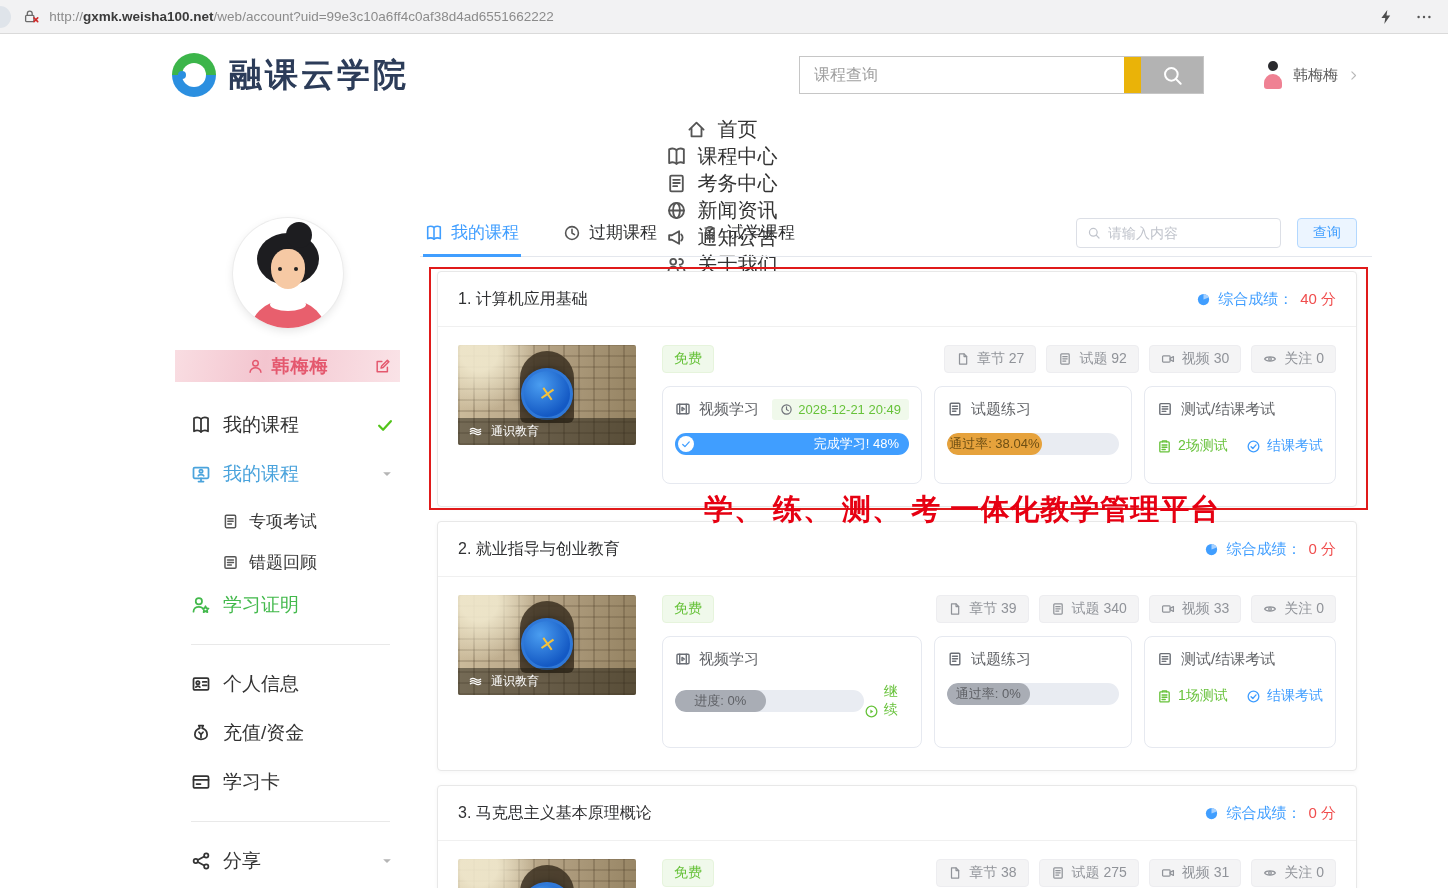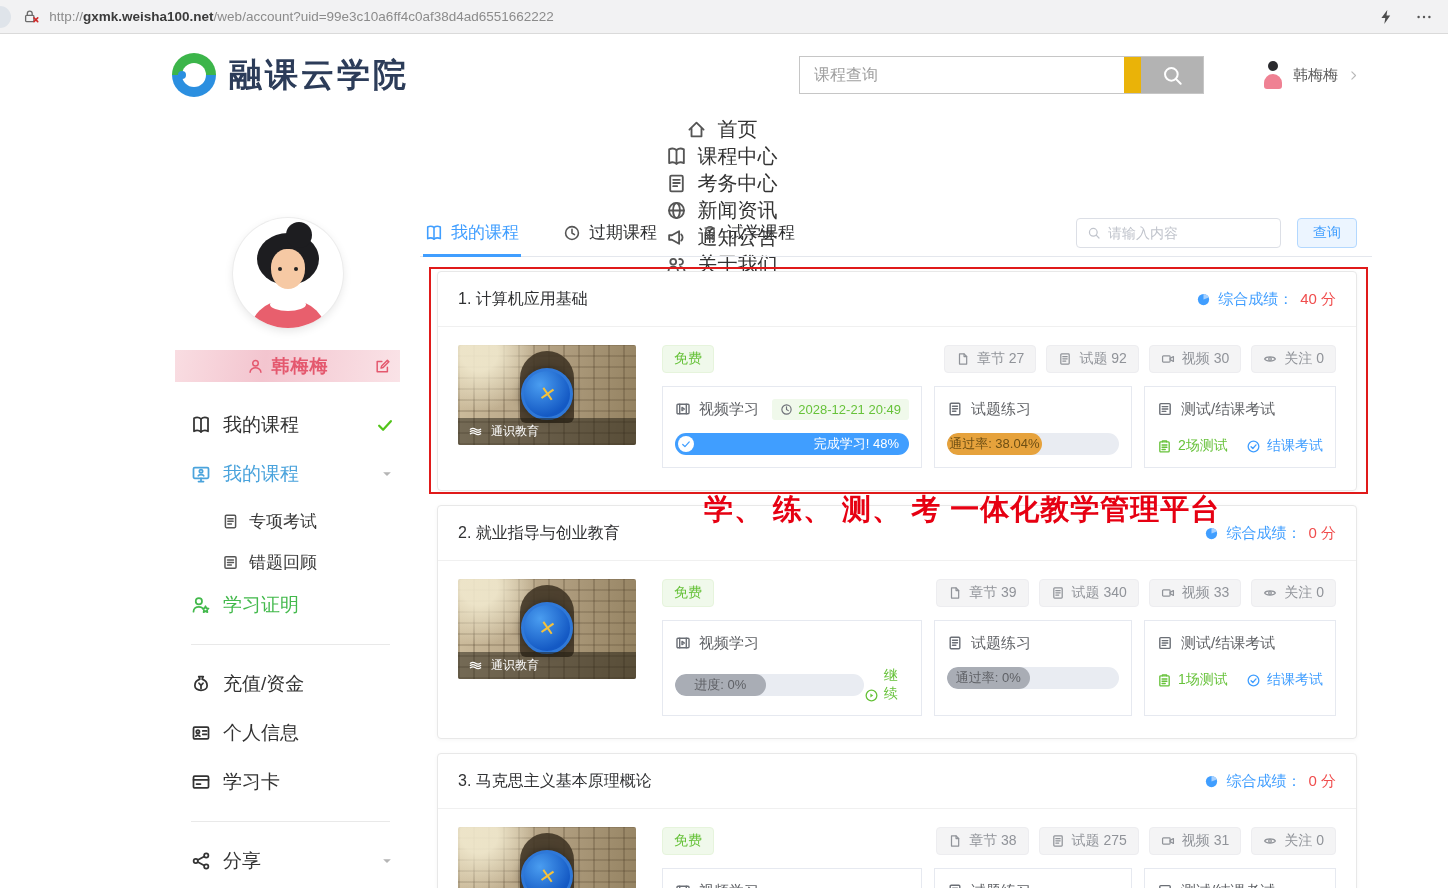--- a/index.html
+++ b/index.html
@@ -135,21 +135,21 @@
   .card-right { flex:1; margin-left:26px; }
   .row1 { display:flex; align-items:center; justify-content:space-between; height:28px; }
   .free-badge { background:#f0f9eb; border:1px solid #e6f4dc; color:#67c23a; font-size:14px;
     padding:4px 11px; border-radius:4px; }
   .stats { display:flex; gap:10px; }
   .stat { background:#f4f4f5; border:1px solid #ededf0; color:#909399; font-size:14px; padding:4px 11px;
     border-radius:4px; display:flex; align-items:center; gap:7px; }
   .stat .icon { font-size:14px; }
 
   .row2 { display:flex; gap:12px; margin-top:13px; }
-  .panel { border:1px solid #e6e9f0; border-radius:0; padding:10px 12px 12px; background:#fff; }
+  .panel { border:1px solid #e6e9f0; border-radius:8px; padding:10px 12px 28px; background:#fff; }
   .panel.video { width:260px; } .panel.practice { width:198px; } .panel.exam { flex:1; }
   .p-head { display:flex; align-items:center; gap:8px; font-size:15px; color:#606266; height:24px; }
   .p-head .icon { font-size:16px; color:#6b6f76; }
   .deadline-chip { margin-left:auto; background:#f0f9eb; color:#67c23a; font-size:13px; padding:3px 8px;
     border-radius:3px; display:flex; align-items:center; gap:5px; }
   .deadline-chip .icon { font-size:13px; }
   .p-progress { margin-top:12px; display:flex; align-items:center; }
   .bar-complete { flex:1; height:22px; background:#409eff; border-radius:11px; position:relative;
     display:flex; align-items:center; justify-content:flex-end; padding:0 10px; color:#fff; font-size:13px; }
   .bar-check { position:absolute; left:3px; top:3px; width:16px; height:16px; border-radius:50%;
@@ -364,35 +364,35 @@
               <path d="M2 13.3c0-2.6 2.1-3.9 4.3-3.9.9 0 1.8.2 2.5.7"></path>
               <path d="m11.6 9 .7 1.5 1.7.3-1.2 1.2.3 1.7-1.5-.8-1.5.8.3-1.7-1.2-1.2 1.7-.3Z"></path>
             </svg>
           </span>
           <span class="sm-label">学习证明</span>
         </div>
         <div class="sm-divider"></div>
         <div class="sm-item ">
           <span class="icon">
             <svg viewBox="0 0 16 16" width="1em" height="1em" fill="none" stroke="currentColor" stroke-width="1.4" stroke-linecap="round" stroke-linejoin="round">
-              <path d="M6.2 2h3.6l-.9 2.1c2.5.8 4 2.9 4 5.2 0 2.3-2.2 3.7-4.9 3.7s-4.9-1.4-4.9-3.7c0-2.3 1.5-4.4 4-5.2L6.2 2Z"></path>
-              <path d="m6.4 7.4 1.6 1.7 1.6-1.7M8 9.1v2.4"></path>
-            </svg>
-          </span>
-          <span class="sm-label">充值/资金</span>
-        </div>
-        <div class="sm-item ">
-          <span class="icon">
-            <svg viewBox="0 0 16 16" width="1em" height="1em" fill="none" stroke="currentColor" stroke-width="1.4" stroke-linecap="round" stroke-linejoin="round">
               <rect x="2" y="3.3" width="12" height="9.4" rx="1"></rect>
               <circle cx="5.5" cy="7" r="1.3"></circle>
               <path d="M3.9 10.5c.4-1.1 2.8-1.1 3.2 0M9.4 6.3h3.1M9.4 9h3.1"></path>
             </svg>
           </span>
           <span class="sm-label">个人信息</span>
+        </div>
+        <div class="sm-item ">
+          <span class="icon">
+            <svg viewBox="0 0 16 16" width="1em" height="1em" fill="none" stroke="currentColor" stroke-width="1.4" stroke-linecap="round" stroke-linejoin="round">
+              <path d="M6.2 2h3.6l-.9 2.1c2.5.8 4 2.9 4 5.2 0 2.3-2.2 3.7-4.9 3.7s-4.9-1.4-4.9-3.7c0-2.3 1.5-4.4 4-5.2L6.2 2Z"></path>
+              <path d="m6.4 7.4 1.6 1.7 1.6-1.7M8 9.1v2.4"></path>
+            </svg>
+          </span>
+          <span class="sm-label">充值/资金</span>
         </div>
         <div class="sm-item ">
           <span class="icon">
             <svg viewBox="0 0 16 16" width="1em" height="1em" fill="none" stroke="currentColor" stroke-width="1.4" stroke-linecap="round" stroke-linejoin="round">
               <rect x="2" y="3.3" width="12" height="9.4" rx="1"></rect>
               <path d="M2 6.2h12M4.4 9.6h3.2"></path>
             </svg>
           </span>
           <span class="sm-label">学习卡</span>
         </div>

